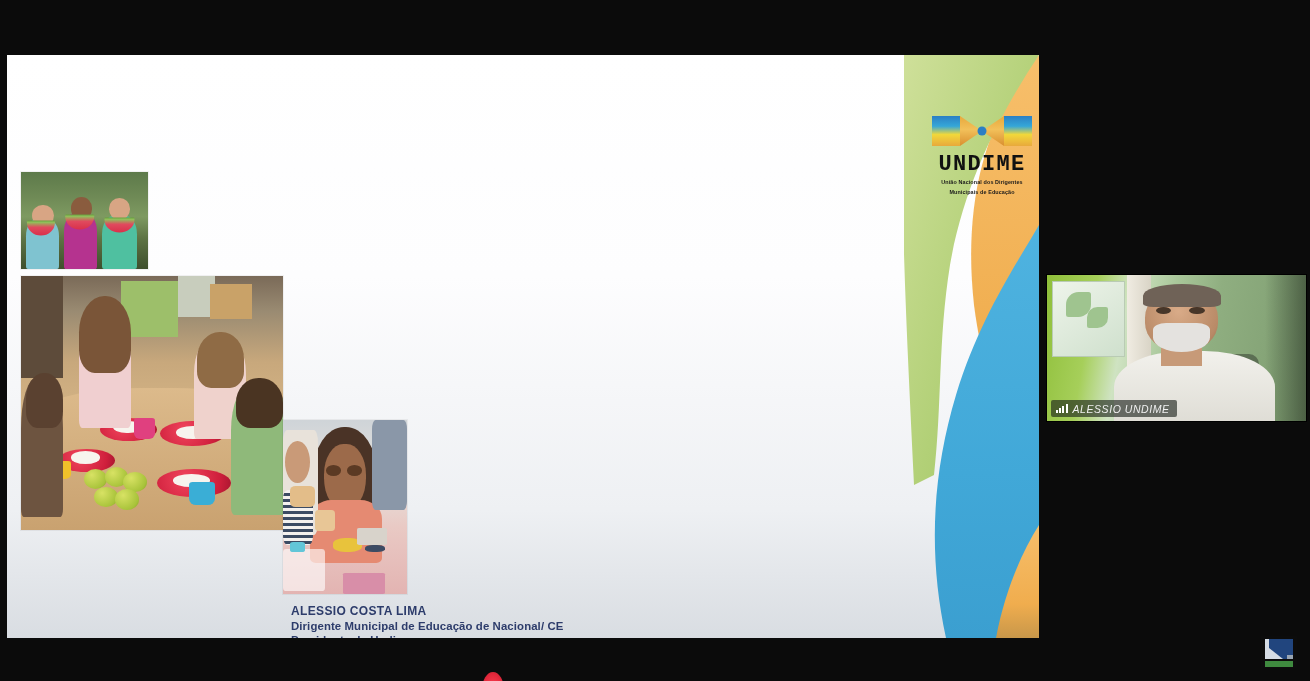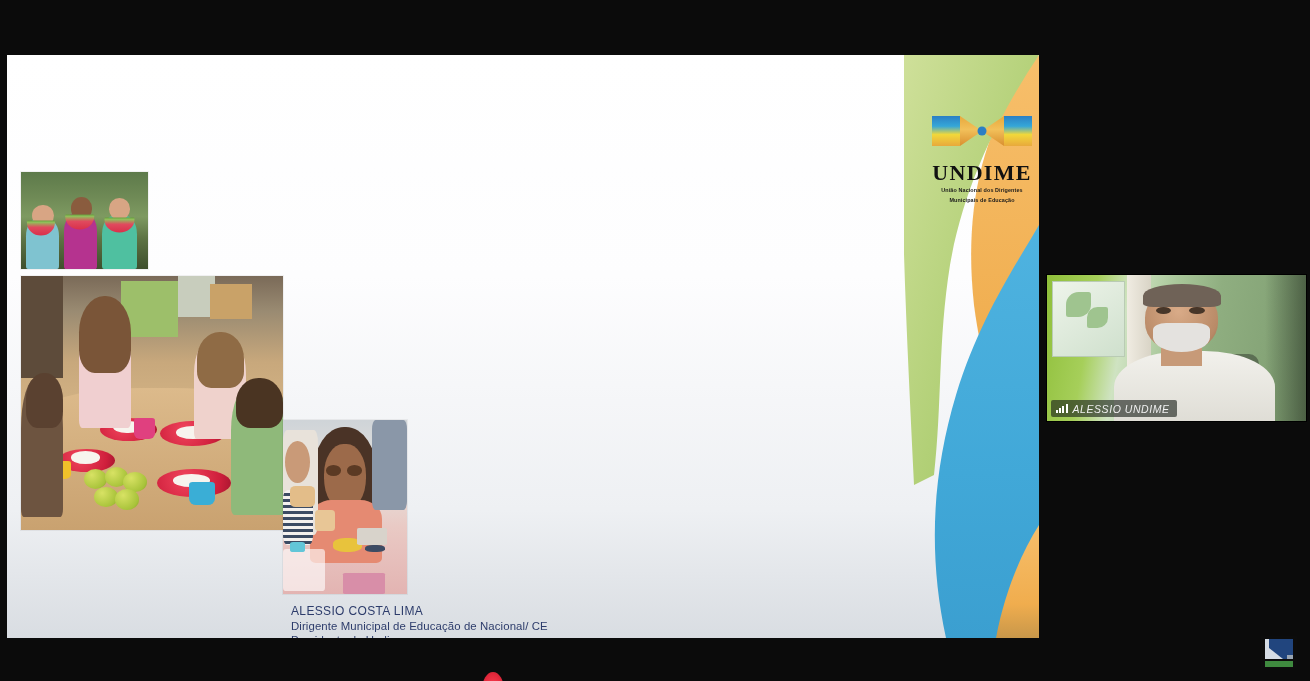--- a/index.html
+++ b/index.html
@@ -59,37 +59,37 @@
 
   
   #gp-bg{ position:absolute; inset:0;
           background:linear-gradient(to bottom,#cfd4d8 0%,#e6e2dd 34%,#e9c9c4 62%,#e3b4b2 100%); }
   .gp-shape{ position:absolute; }
 
   
   #undime-logo{ position:absolute; left:919px; top:58px; width:112px; height:78px;
                 text-align:center; }
   .logo-mark{ width:104px; height:40px; margin:0 auto; display:block; }
-  .logo-word{ font-family:Liberation Serif, serif; font-weight:bold;
+  .logo-word{ font-family:Liberation Mono, monospace; font-weight:bold;
               font-size:22px; letter-spacing:1.3px; color:#111; line-height:1;
-              margin-top:9px; }
+              margin-top:1px; }
   .logo-tag{ font-size:5.4px; font-weight:bold; color:#1a1a1a; line-height:1.32;
              margin-top:3px; letter-spacing:.12px; }
 
   
   #title-main{ position:absolute; left:283px; top:177px;
                font-size:31px; font-weight:600; color:#e0a828; letter-spacing:.3px;
                white-space:nowrap; }
   #title-script{ position:absolute; left:283px; top:228px; width:620px;
                  text-align:center; color:#3aa8d0;
                  font-family:"DejaVu Serif", serif; font-style:italic;
                  font-weight:bold; font-size:42px; line-height:1.45; }
 
   #contact-block{ position:absolute; left:284px; top:549px;
-                  color:#2d3c6b; font-size:11.4px; font-weight:normal;
+                  color:#2d3c6b; font-size:11.4px; font-weight:bold;
                   line-height:14.5px; letter-spacing:.1px; }
   #contact-block .l1{ font-size:12px; letter-spacing:.35px; }
 
   
   #video-tile{ position:absolute; left:1046px; top:274px; width:261px; height:148px;
                background:#101412; overflow:hidden; border:1px solid #000; }
   #vid-wall{ position:absolute; inset:0;
              background:linear-gradient(100deg,#8fbf3a 0%,#a6cf5a 18%,#cfe3c2 30%,#a9c79a 46%,#8fae80 62%,#7d9c70 100%); }
   #vid-frame{ position:absolute; left:2%; top:4%; width:28%; height:52%;
               background:linear-gradient(145deg,#eef4ea,#cfe0cd);

